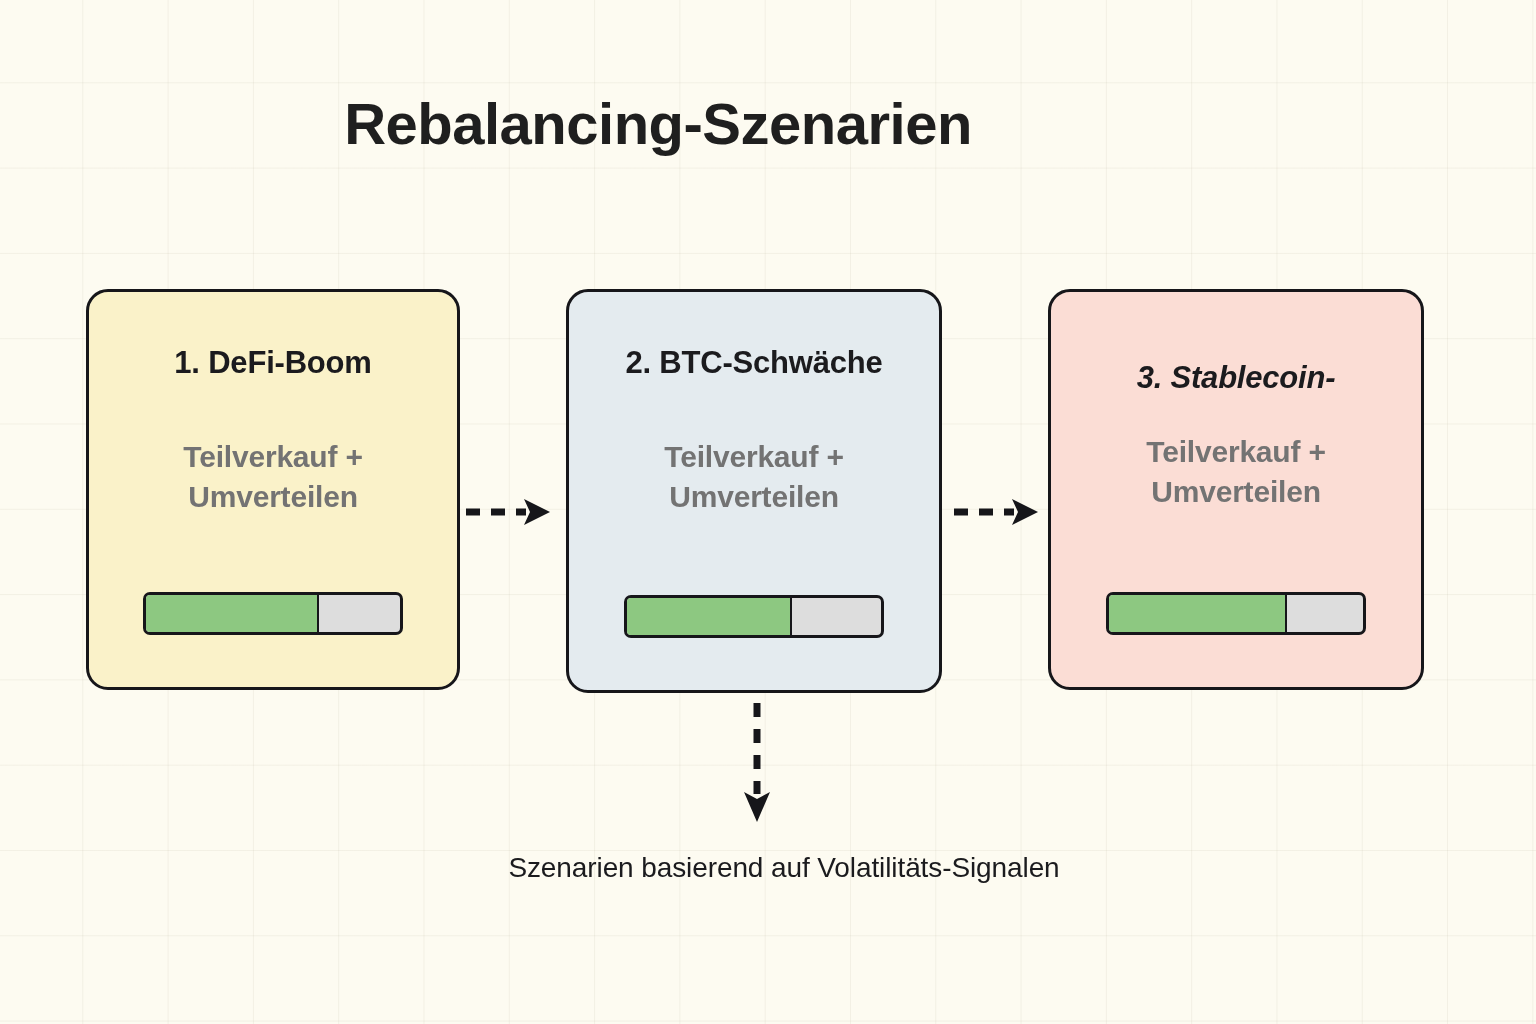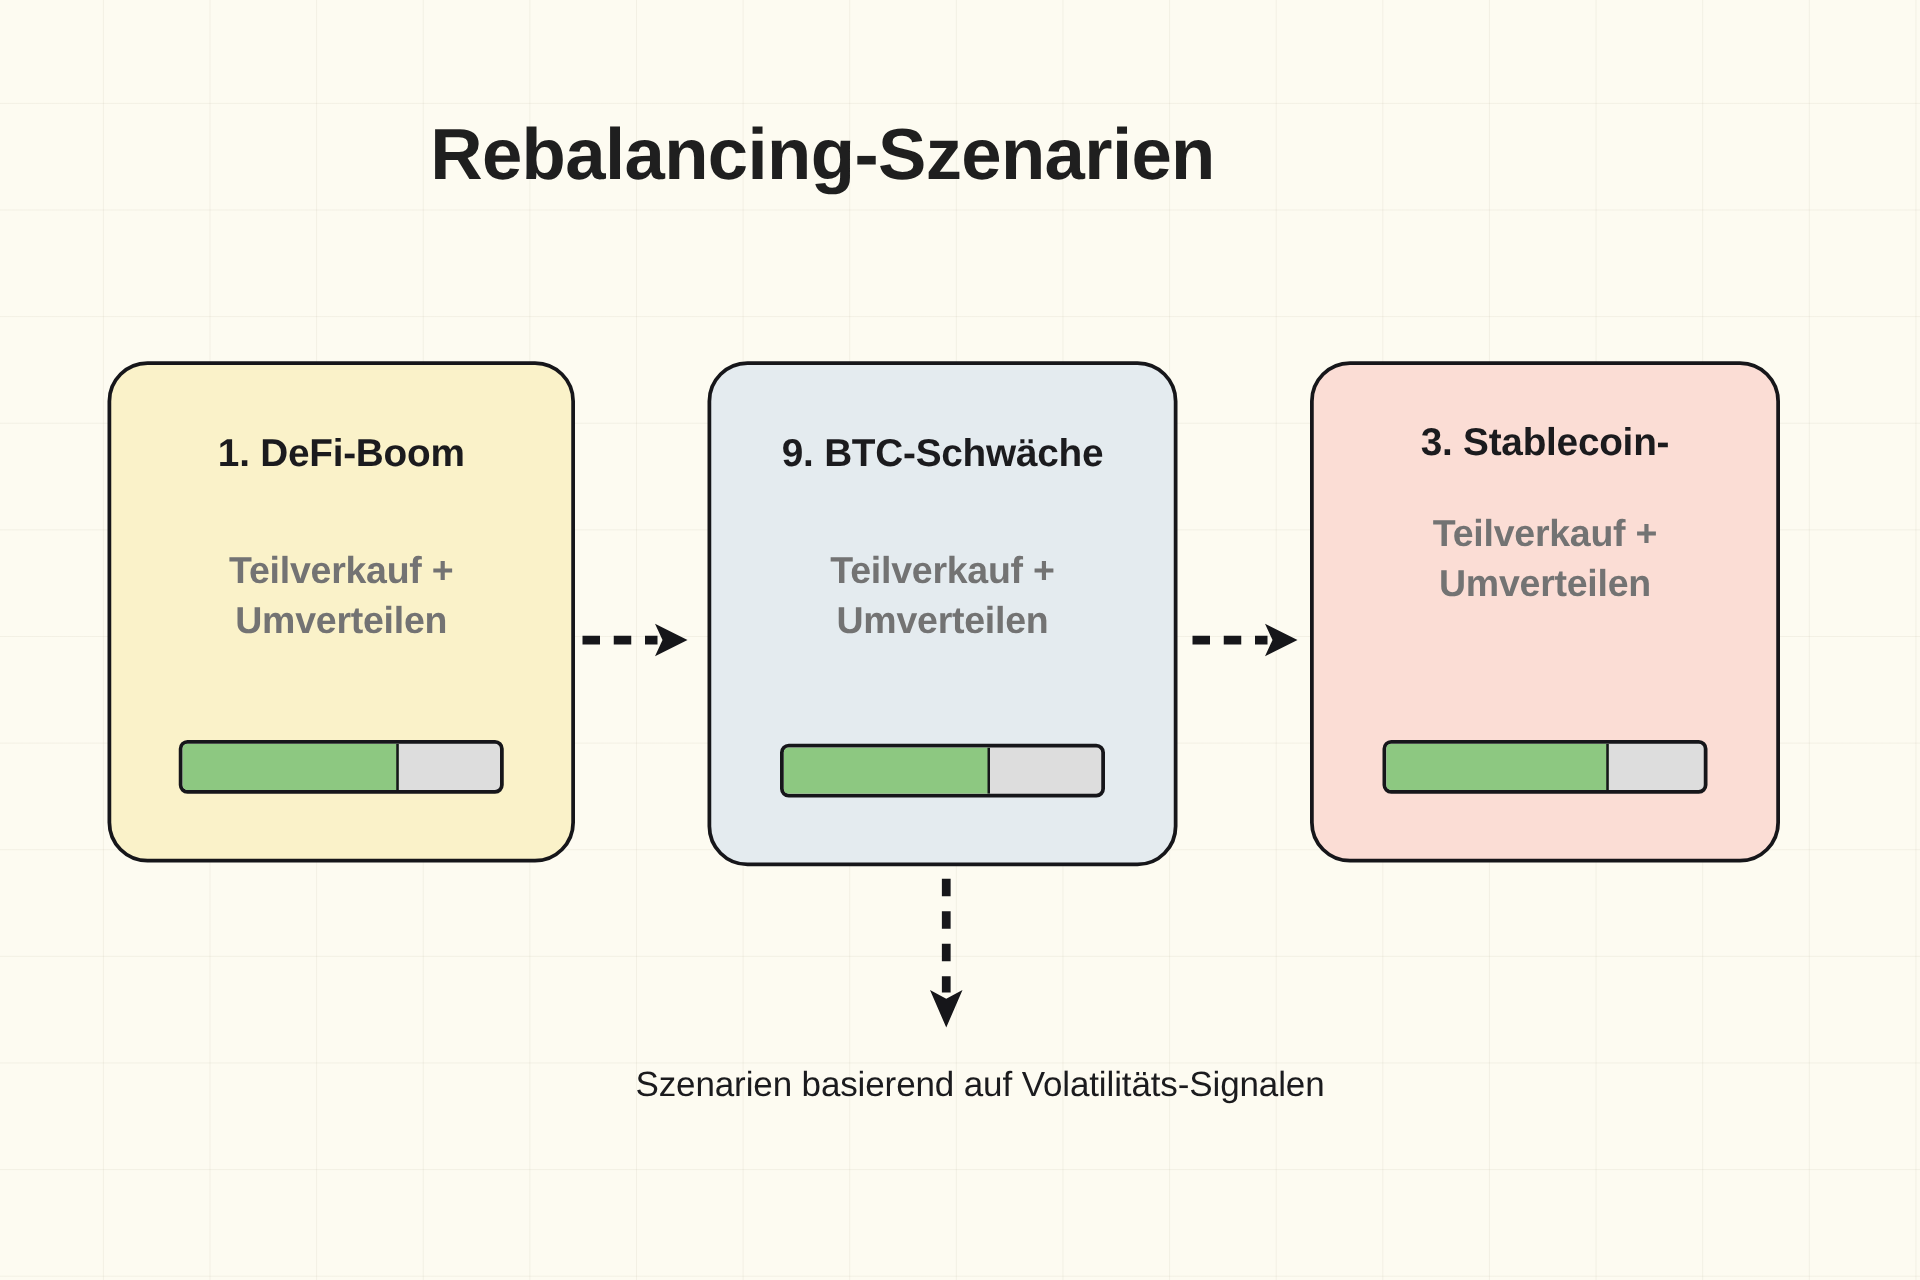--- a/index.html
+++ b/index.html
@@ -36,21 +36,21 @@
     color: #1f1f1f;
     letter-spacing: -0.5px;
     line-height: 1.1;
   }
 
   .card {
     position: absolute;
     top: 289px;
     box-sizing: border-box;
     border: 3.5px solid #16161a;
-    border-radius: 32px;
+    border-radius: 22px;
     display: flex;
     flex-direction: column;
     align-items: flex-end;
     padding: 0 40px;
   }
   #card-1 {
     left: 86px;
     width: 374px;
     height: 401px;
     background-color: #faf2c9;
@@ -72,21 +72,21 @@
     font-size: 31px;
     font-weight: bold;
     color: #1b1b1e;
     text-align: center;
     line-height: 1.28;
     letter-spacing: -0.2px;
     width: 100%;
   }
   #card-1 .card-heading { margin-top: 51px; }
   #card-2 .card-heading { margin-top: 51px; }
-  #card-3 .card-heading { margin-top: 42px; }
+  #card-3 .card-heading { margin-top: 66px; font-style: italic; }
 
   .card-body {
     font-size: 30px;
     font-weight: bold;
     color: #737373;
     text-align: center;
     line-height: 1.33;
     letter-spacing: -0.2px;
     width: 100%;
   }
@@ -163,21 +163,21 @@
   </div>
 
   <div class="h-arrow" id="arrow-1-2">
     <svg width="92" height="34" viewBox="0 0 92 34">
       <line x1="2" y1="17" x2="62" y2="17" stroke="#16161a" stroke-width="7" stroke-linecap="butt" stroke-dasharray="14,11"></line>
       <path d="M 60 4 L 86 17 L 60 30 L 66 17 Z" fill="#16161a"></path>
     </svg>
   </div>
 
   <div class="card" id="card-2">
-    <div class="card-heading">9. BTC-Schwäche</div>
+    <div class="card-heading">2. BTC-Schwäche</div>
     <div class="card-body">
       <div>Teilverkauf +</div>
       <div>Umverteilen</div>
     </div>
     <div class="progress-track">
       <div class="progress-fill" id="fill-2" style="width: 65%;"></div>
     </div>
   </div>
 
   <div class="h-arrow" id="arrow-2-3">

